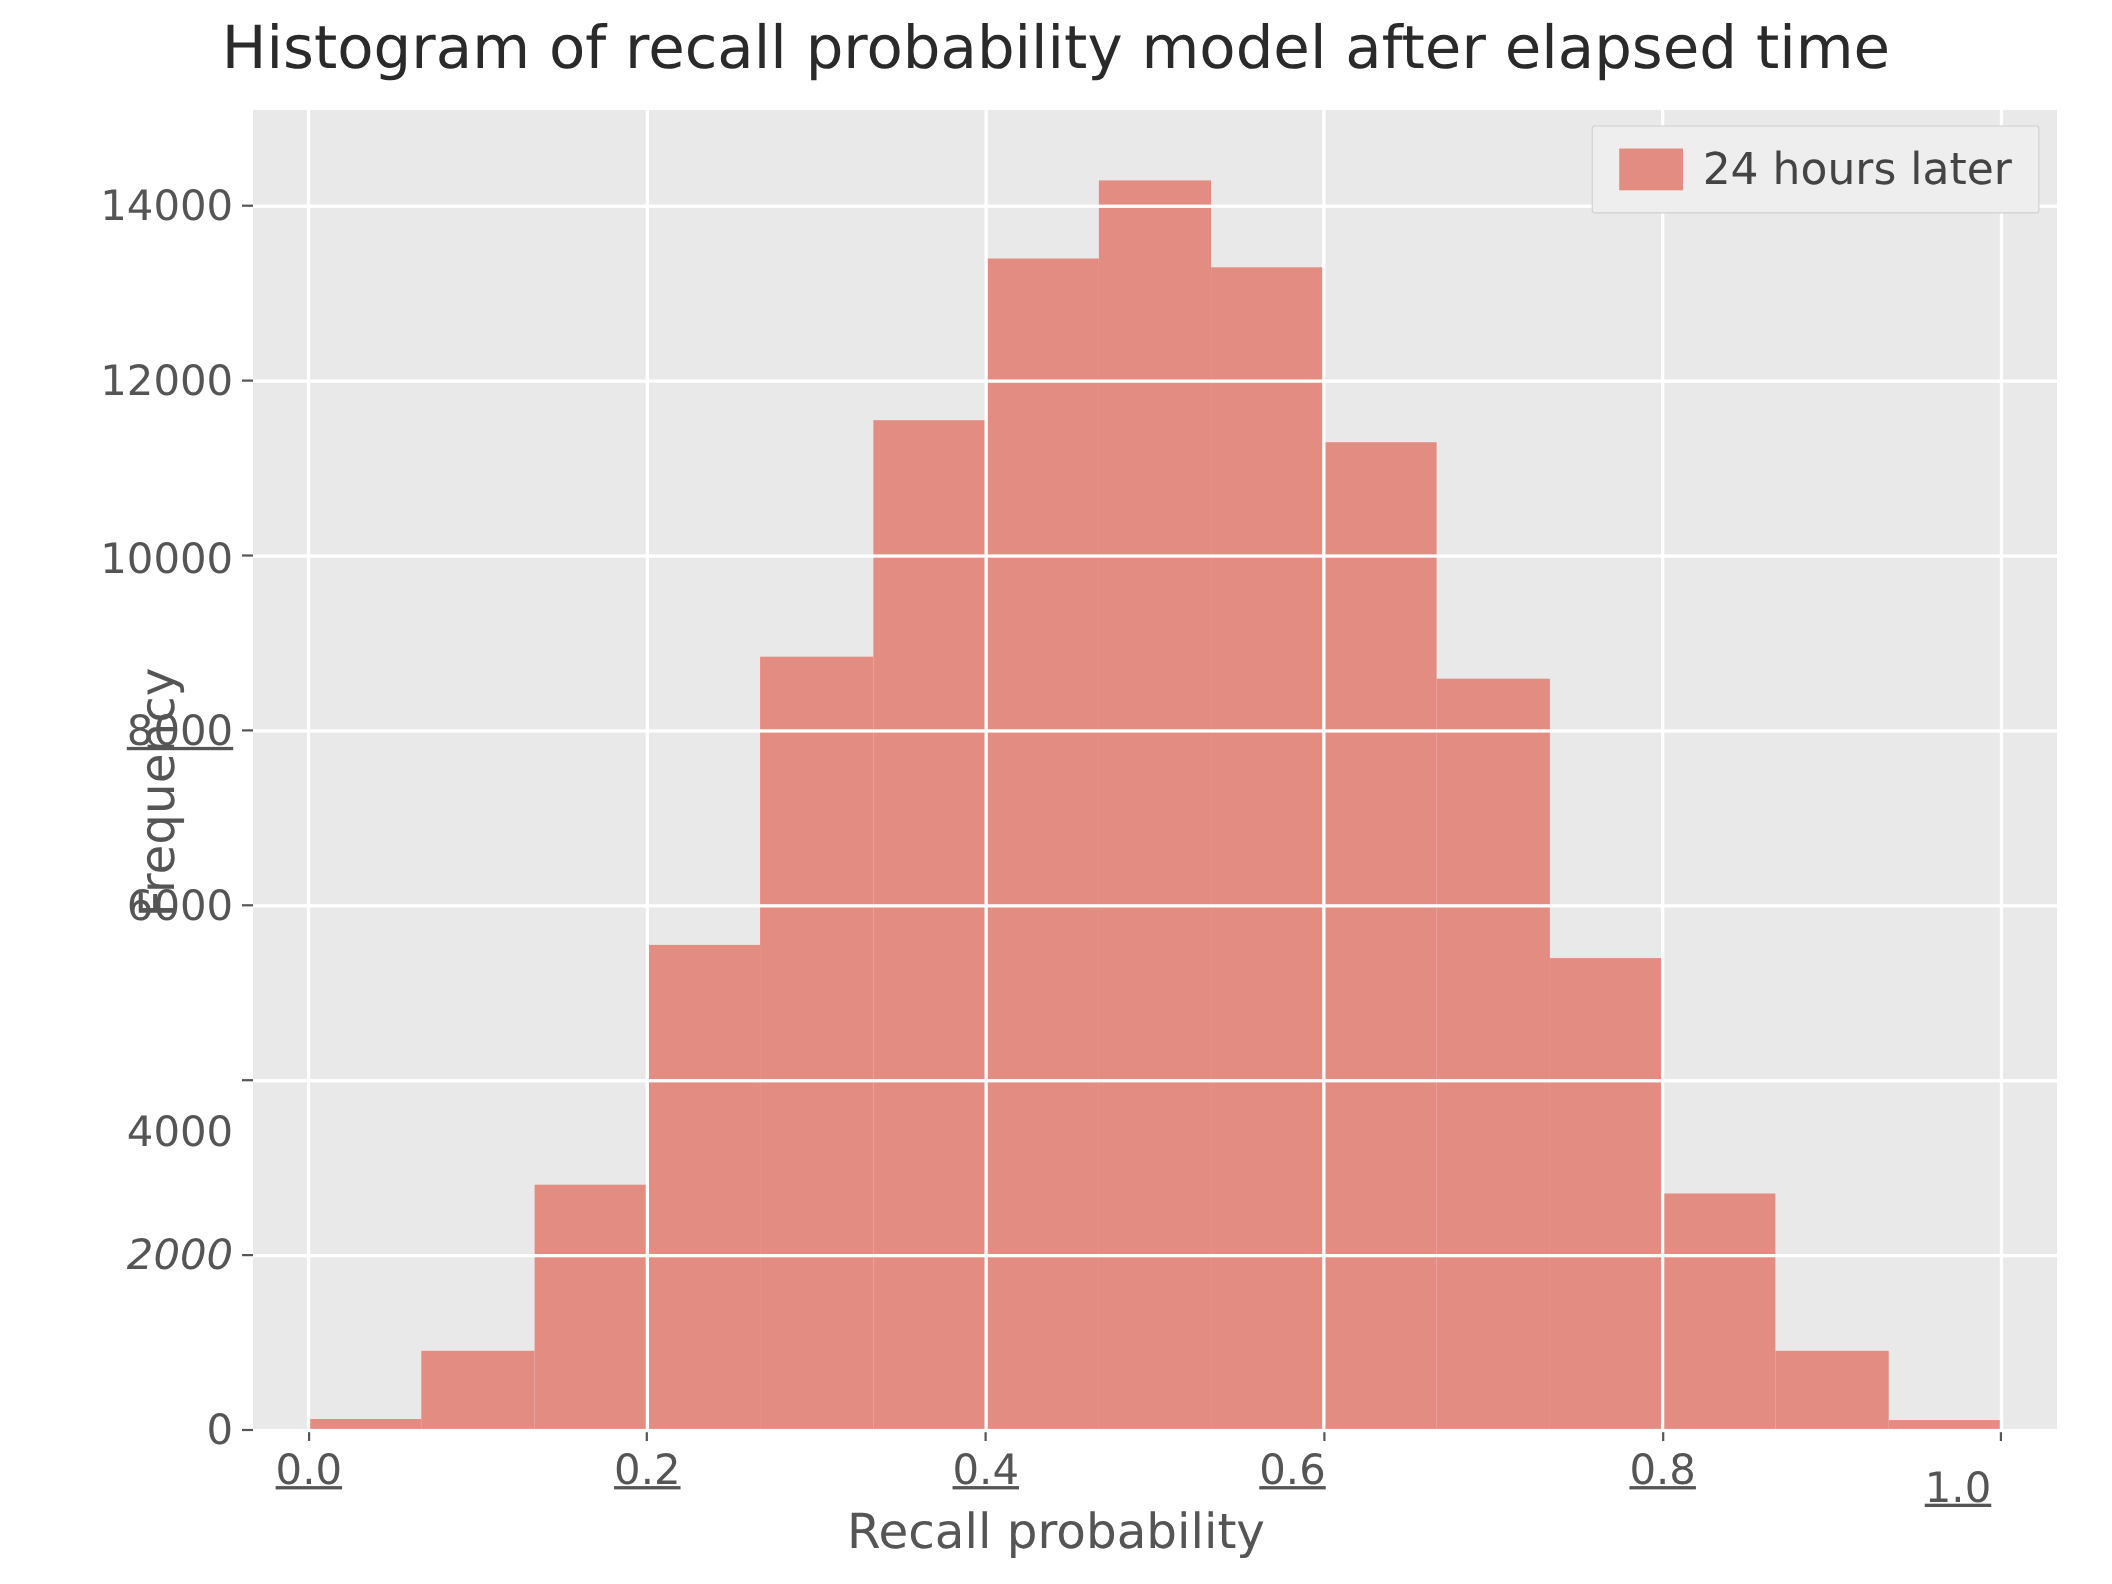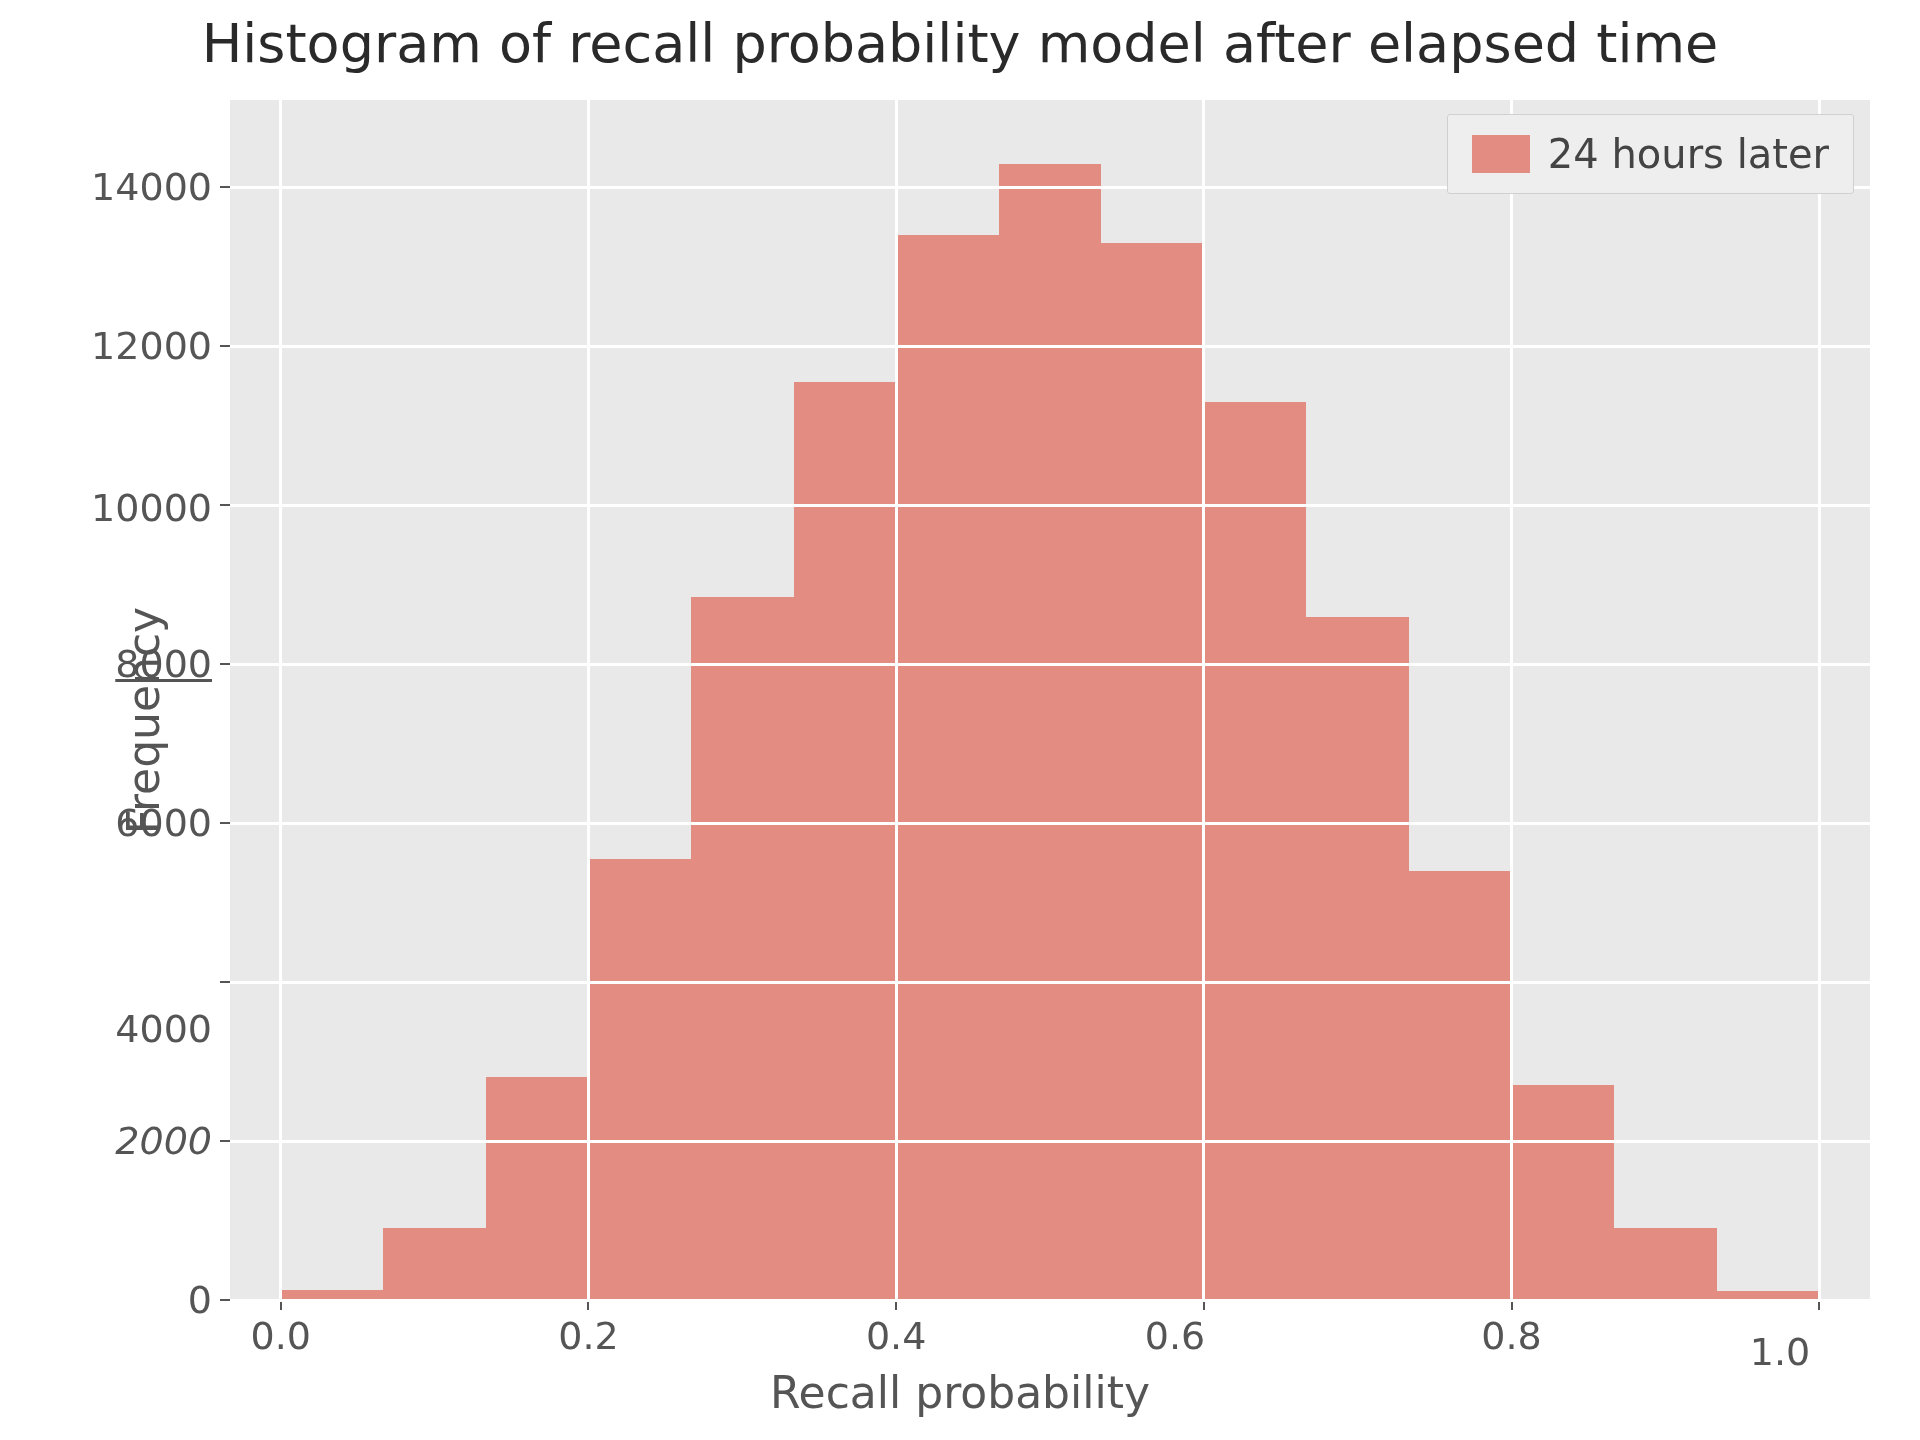--- a/index.html
+++ b/index.html
@@ -66,20 +66,21 @@
   .grid-h { left:0; right:0; height:3px; }
 
   .tick-x, .tick-y {
     position: absolute;
   }
   .tick-x {
     top: 100%;
     transform: translate(-50%, 14px);
     font-size: 38px;
     color: #555555;
+    text-decoration: underline;
   }
   .tick-y {
     right: 100%;
     transform: translate(-18px, -50%);
     font-size: 38px;
     color: #555555;
     text-align: right;
   }
   .tick-mark-x {
     position: absolute;

